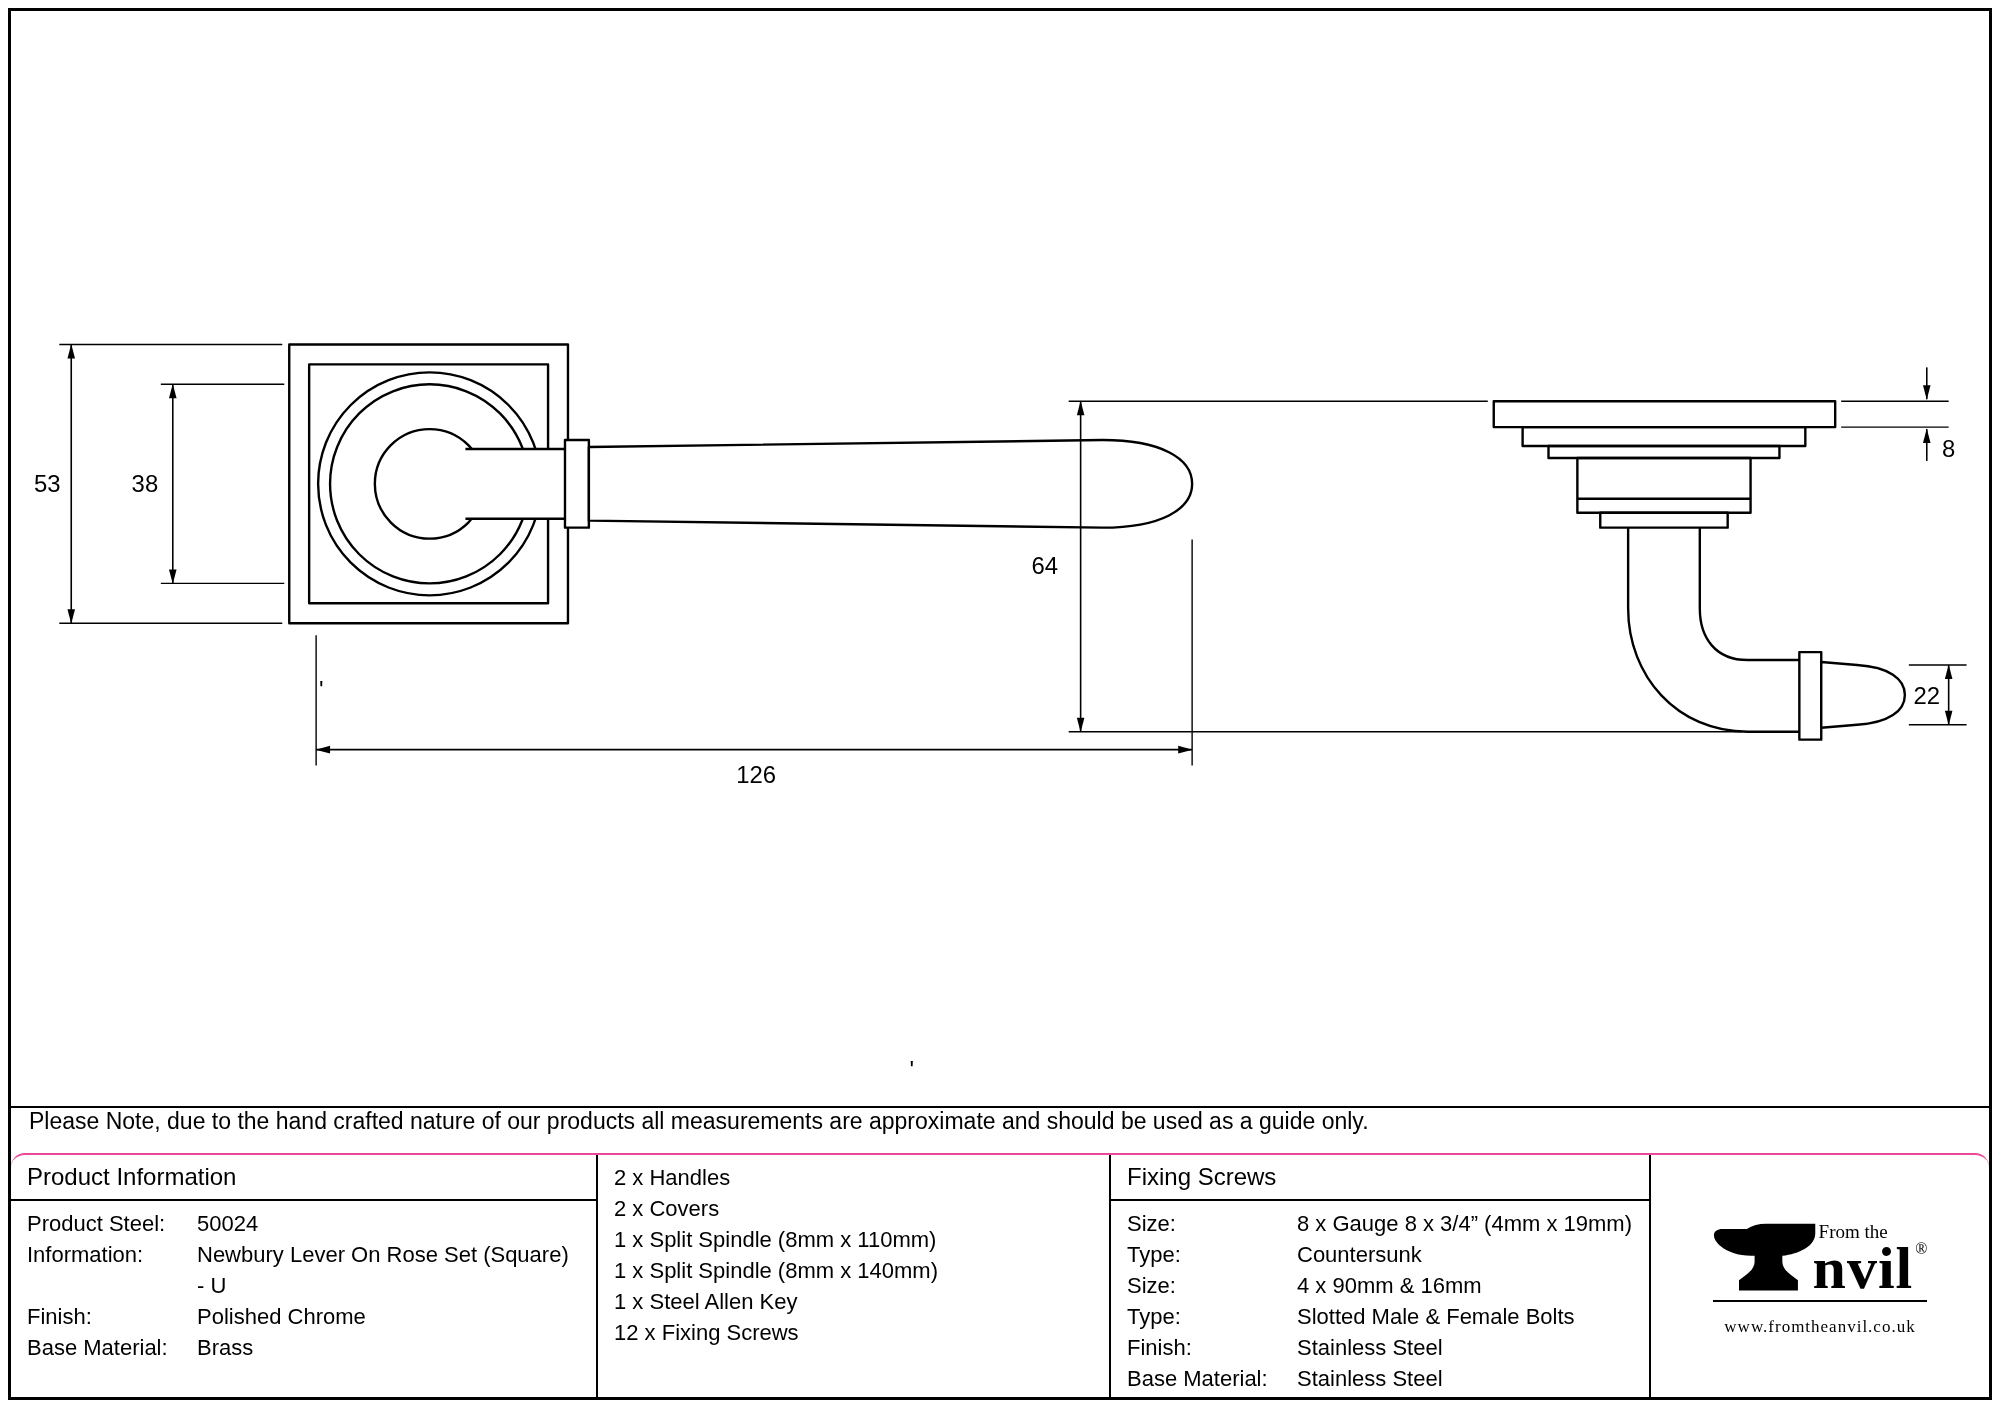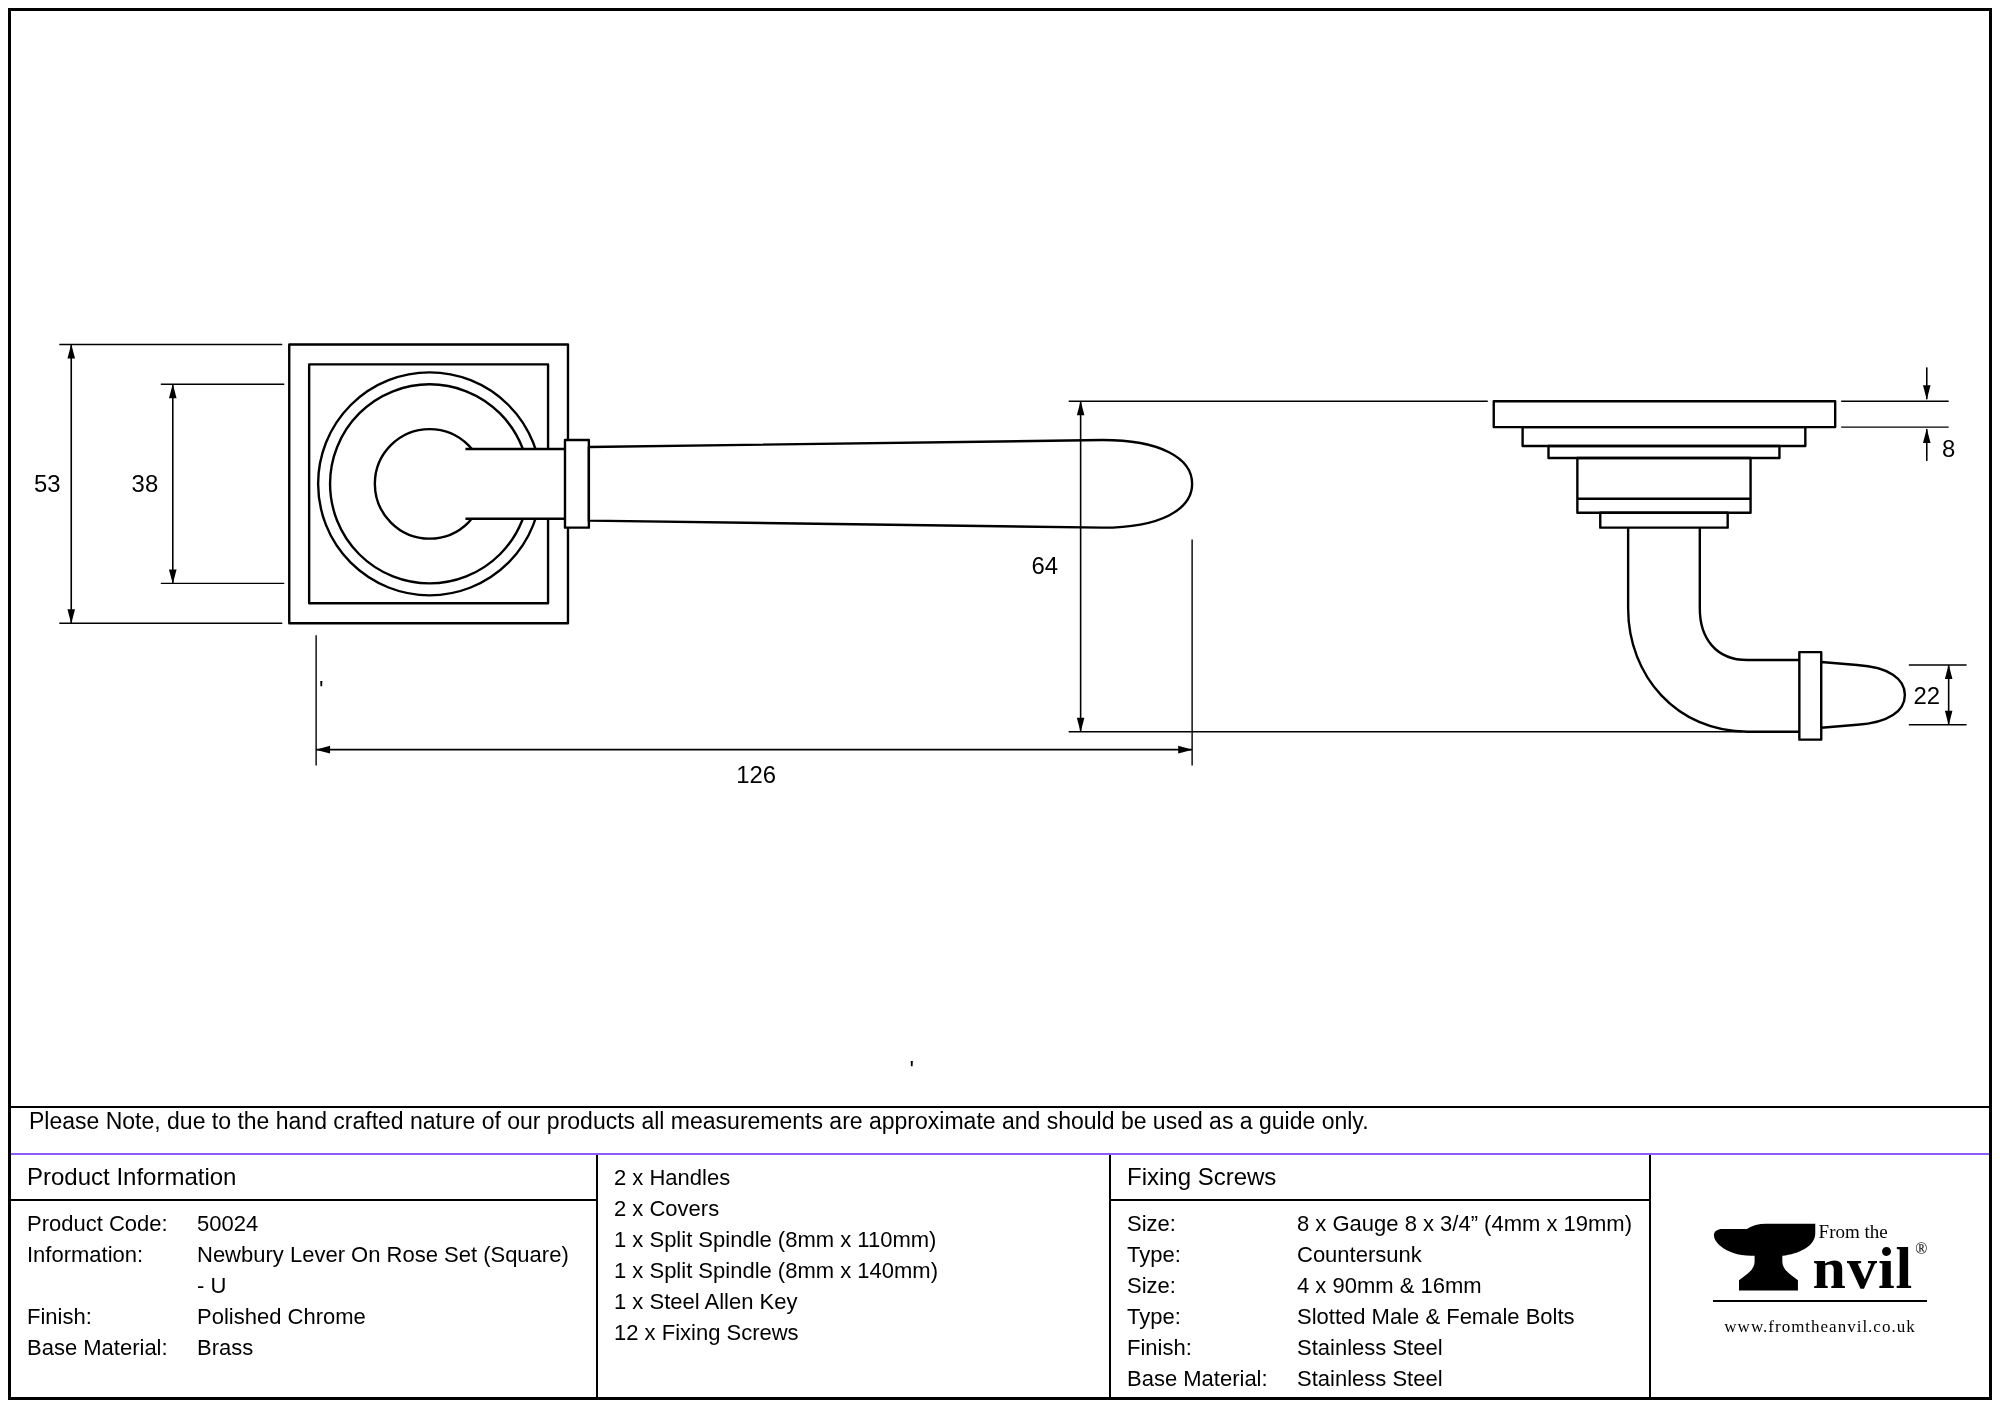--- a/index.html
+++ b/index.html
@@ -20,22 +20,22 @@
   .ext   { stroke:#000; stroke-width:1.4; }
   .dimline { stroke:#000; stroke-width:1.6; }
   .dimtext { font-size:24px; fill:#000; font-family:"Liberation Sans", sans-serif; }
   .marktext { font-size:24px; fill:#000; font-family:"Liberation Sans", sans-serif; }
 
   .note-bar {
     flex:none; border-top:2px solid #000; height:45px;
     display:flex; align-items:flex-start; padding:0 18px; font-size:23px;
   }
   .spec-table {
-    flex:none; border-top:2px solid #8b5cf6; height:242px;
-    display:grid; grid-template-columns:585px 513px 540px 1fr;
+    flex:none; border-top:2px solid #ec4899; height:242px;
+    display:grid; grid-template-columns:585px 513px 540px 1fr;border-radius:14px;
   }
   .col { overflow:hidden; }
   .col + .col { border-left:2px solid #000; }
   .col-header {
     height:44px; border-bottom:2px solid #000;
     display:flex; align-items:center; padding:0 16px; font-size:24px;
   }
   .col-body { padding:7px 16px 0; font-size:22px; }
   .kv-row { display:flex; line-height:31px; }
   .kv-label { width:170px; flex:none; }
@@ -145,21 +145,21 @@
     <div class="note-bar">
       <span>Please Note, due to the hand crafted nature of our products all measurements are approximate and should be used as a guide only.</span>
     </div>
 
     <div class="spec-table">
 
       <div class="col">
         <div class="col-header">Product Information</div>
         <div class="col-body">
           <div class="kv-row">
-            <div class="kv-label">Product Code:</div>
+            <div class="kv-label">Product Steel:</div>
             <div class="kv-value">50024</div>
           </div>
           <div class="kv-row">
             <div class="kv-label">Information:</div>
             <div class="kv-value">Newbury Lever On Rose Set (Square) - U</div>
           </div>
           <div class="kv-row">
             <div class="kv-label">Finish:</div>
             <div class="kv-value">Polished Chrome</div>
           </div>

